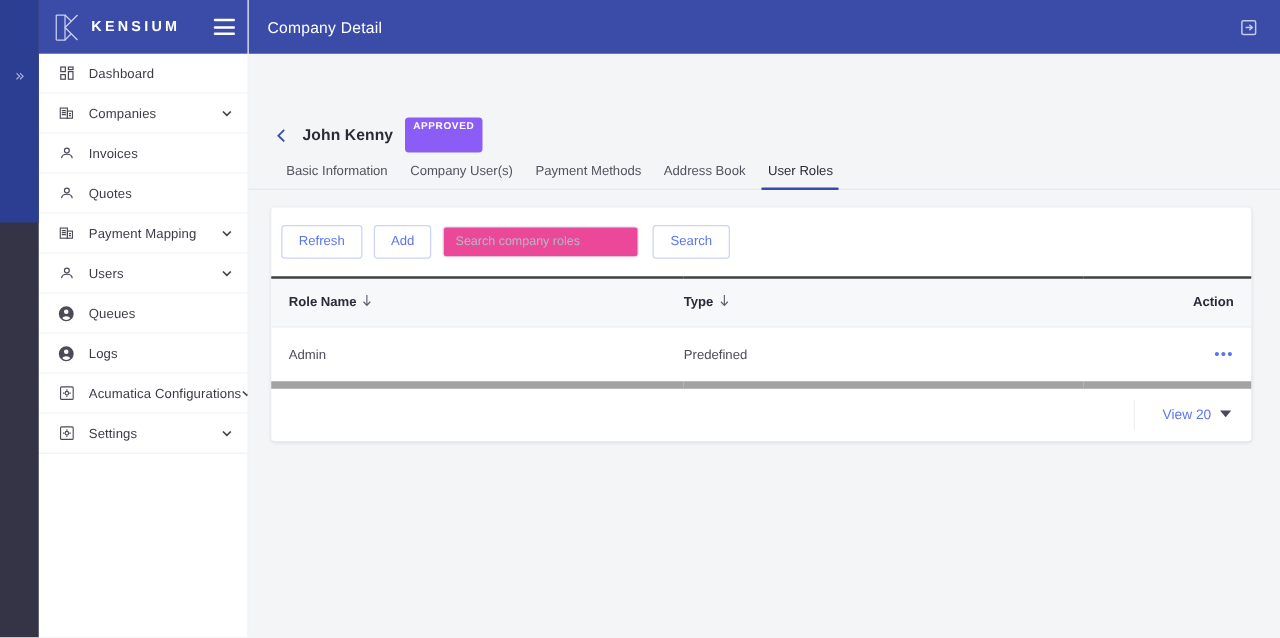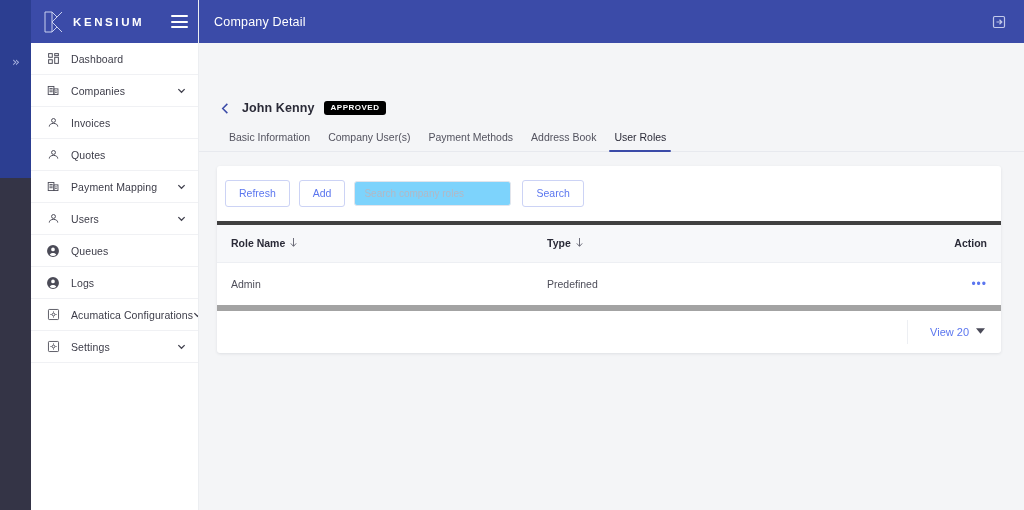--- a/index.html
+++ b/index.html
@@ -86,23 +86,23 @@
 
   .page-head {
     display: flex; align-items: center; padding: 14px 0 0 20px; height: 38px; margin-top: 39px;
   }
   .back-chevron {
     width: 14px; height: 14px; color: #3b4ba8; margin-right: 9px; cursor: pointer;
     display: flex; align-items: center;
   }
   .page-title { font-size: 12.5px; font-weight: 700; color: #2b2b38; letter-spacing: .1px; }
   .badge {
-    margin-left: 9px; background: #000000; color: #fff;
+    margin-left: 9px; background: #8b5cf6; color: #fff;
     font-size: 8px; font-weight: 700; letter-spacing: .5px;
-    padding: 3px 7px 3px 7px; border-radius: 3px; line-height: 1;
+    padding: 3px 7px 17px 7px; border-radius: 3px; line-height: 1;
   }
 
   .tabs {
     display: flex; align-items: flex-end; gap: 0;
     padding: 6px 0 0 21px; height: 32px;
     border-bottom: 1px solid #e7e9ee;
   }
   .tab {
     font-size: 10.5px; color: #53535f; padding: 0 9px 8px 9px;
     cursor: pointer; position: relative; white-space: nowrap;
@@ -125,29 +125,29 @@
   .btn {
     border: 1px solid #ccd3f5; background: #fff; color: #5b76ef;
     font-size: 10.5px; font-family: inherit;
     border-radius: 3px; padding: 7px 13px; cursor: pointer;
     line-height: 1; white-space: nowrap;
   }
   .search-input {
     border: 1px solid #e2e5ec; border-radius: 3px;
     height: 25px; width: 157px; padding: 0 9px;
     font-size: 10px; color: #3c3c48; font-family: inherit;
-    background: #7dd3fc;
+    background: #ec4899;
   }
   .search-input::placeholder { color: #b3b8c4; }
   .btn-search { margin-left: 2px; }
 
   .table { width: 100%; border-collapse: collapse; }
   .table thead th {
     background: #f7f8fa;
-    border-top: 4px solid #404040; border-bottom: 1px solid #edeff3;
+    border-top: 2px solid #404040; border-bottom: 1px solid #edeff3;
     font-size: 10.5px; font-weight: 700; color: #2b2b38;
     text-align: left; padding: 12px 0 12px 0; height: 40px;
   }
   .th-inner { display: flex; align-items: center; gap: 4px; }
   .sort-arrow { color: #5d5d6b; font-size: 10px; line-height: 1; }
   .col-role { padding-left: 14px !important; width: 330px; }
   .col-type { width: 320px; }
   .col-action { text-align: right !important; padding-right: 14px !important; }
   .col-action .th-inner { justify-content: flex-end; }
 

